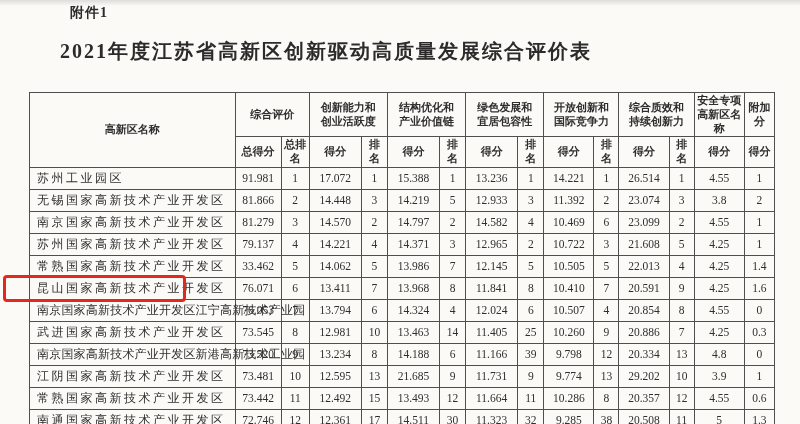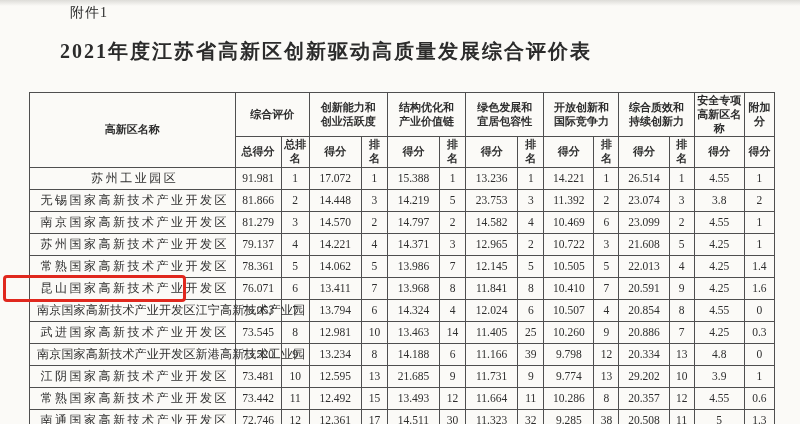--- a/index.html
+++ b/index.html
@@ -10,21 +10,21 @@
     font-family:"Liberation Serif","DejaVu Serif",serif;
     color:#2b2b2b;
     overflow:hidden;
   }
   .scan-edge{
     position:absolute;top:0;left:0;width:800px;height:6px;
     background:linear-gradient(to bottom,#dddcd8,#f2f1ee 70%,rgba(251,250,247,0));
   }
   .attachment{
     position:absolute;top:4px;left:70px;
-    font-size:14px;font-weight:400;letter-spacing:1px;
+    font-size:14px;font-weight:700;letter-spacing:1px;
   }
   .title{
     position:absolute;top:38px;left:0;width:652px;
     text-align:center;
     font-size:20px;font-weight:700;letter-spacing:2px;
   }
   .table-wrap{
     position:absolute;top:92px;left:29px;width:746px;
   }
   table{
@@ -40,21 +40,21 @@
     padding:1px 2px;
     box-sizing:border-box;
     color:#2e2e2e;
   }
   thead tr.grp-row th{height:36px;}
   thead tr.sub-row th{height:22px;}
   th{font-weight:600;font-size:11px;line-height:1.25;}
   th.grp{white-space:pre-line;}
   tbody td{height:22px;font-size:11.5px;}
   td.name{
-    text-align:center;
+    text-align:left;
     padding-left:7px;
     font-size:12px;
     letter-spacing:2.5px;
     position:relative;
     white-space:nowrap;
     overflow:visible;
   }
   td.name.long{
     font-size:12px;
     letter-spacing:0.2px;
@@ -153,21 +153,21 @@
           <td>1</td>
         </tr>
         <tr>
           <td class="name">无锡国家高新技术产业开发区</td>
           <td>81.866</td>
           <td>2</td>
           <td>14.448</td>
           <td>3</td>
           <td>14.219</td>
           <td>5</td>
-          <td>23.753</td>
+          <td>12.933</td>
           <td>3</td>
           <td>11.392</td>
           <td>2</td>
           <td>23.074</td>
           <td>3</td>
           <td>3.8</td>
           <td>2</td>
         </tr>
         <tr>
           <td class="name">南京国家高新技术产业开发区</td>
@@ -198,21 +198,21 @@
           <td>2</td>
           <td>10.722</td>
           <td>3</td>
           <td>21.608</td>
           <td>5</td>
           <td>4.25</td>
           <td>1</td>
         </tr>
         <tr>
           <td class="name">常熟国家高新技术产业开发区</td>
-          <td>78.361</td>
+          <td>33.462</td>
           <td>5</td>
           <td>14.062</td>
           <td>5</td>
           <td>13.986</td>
           <td>7</td>
           <td>12.145</td>
           <td>5</td>
           <td>10.505</td>
           <td>5</td>
           <td>22.013</td>

